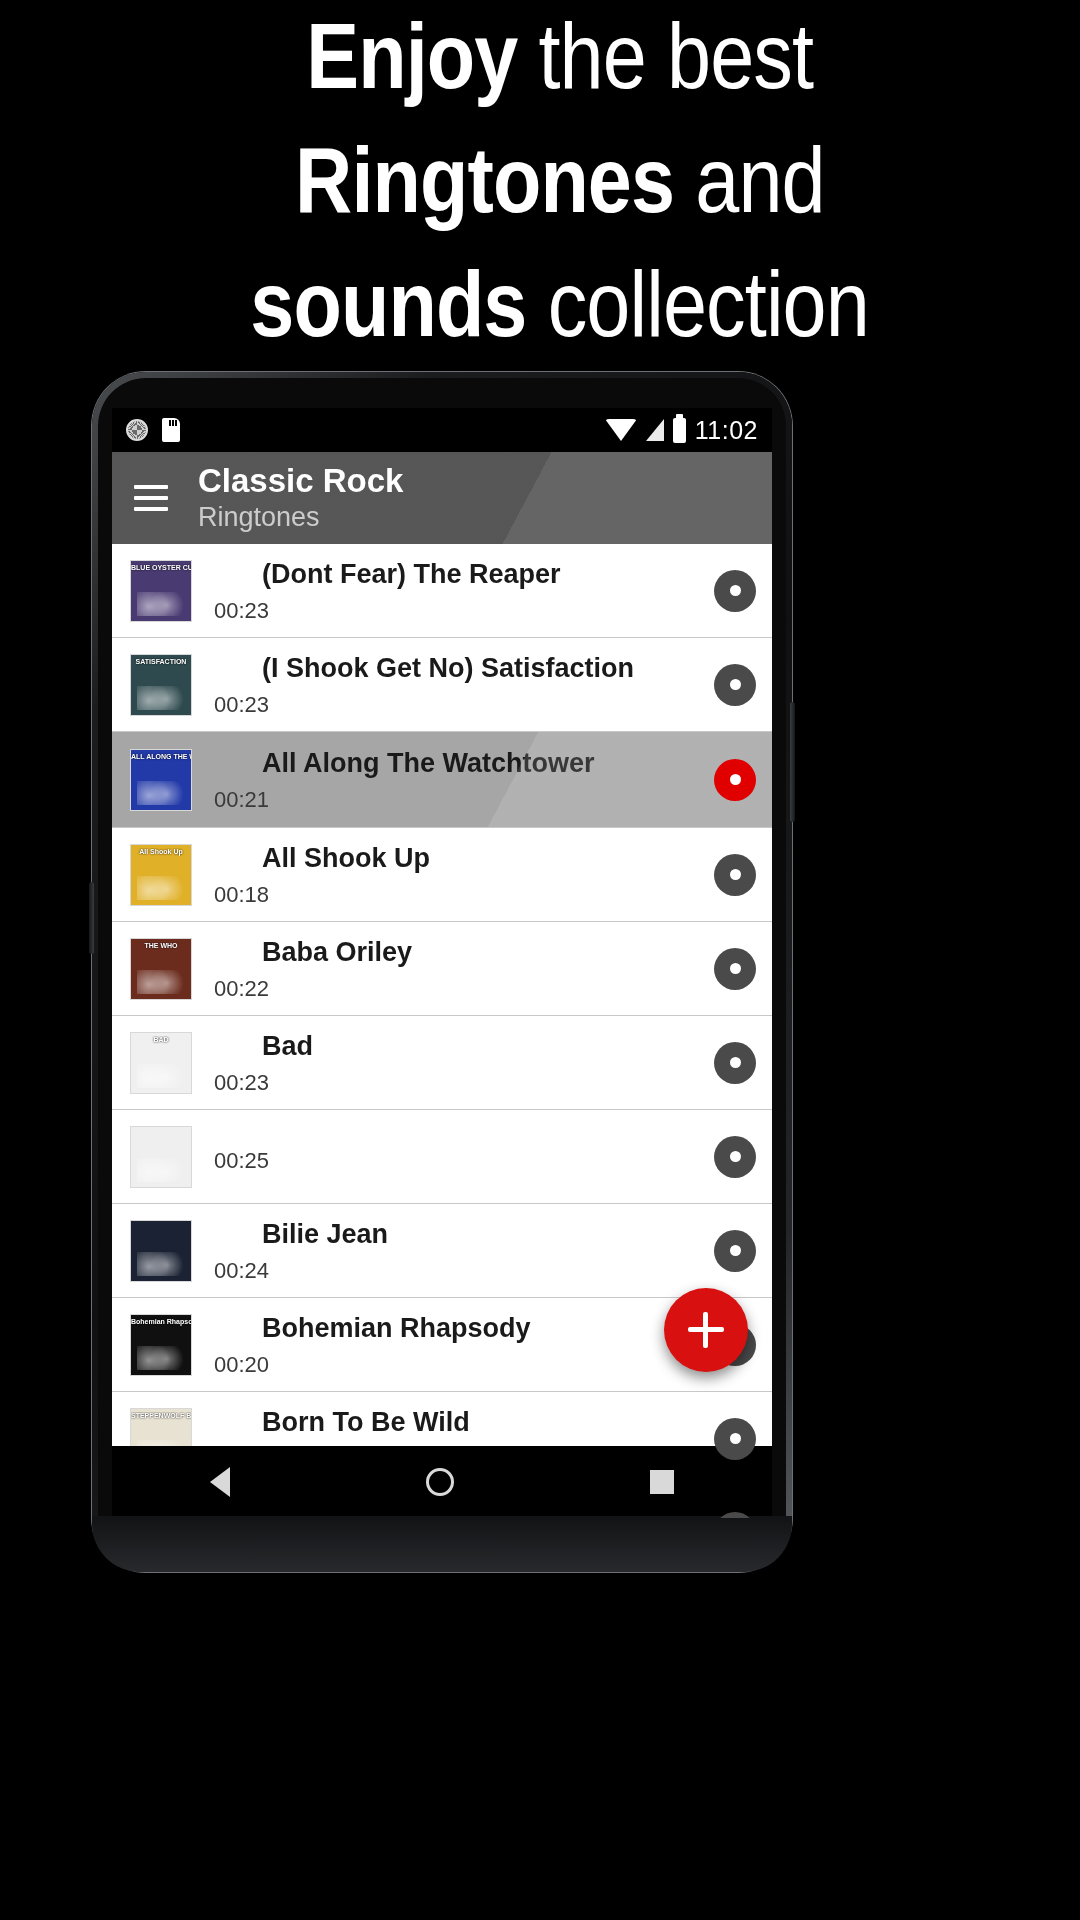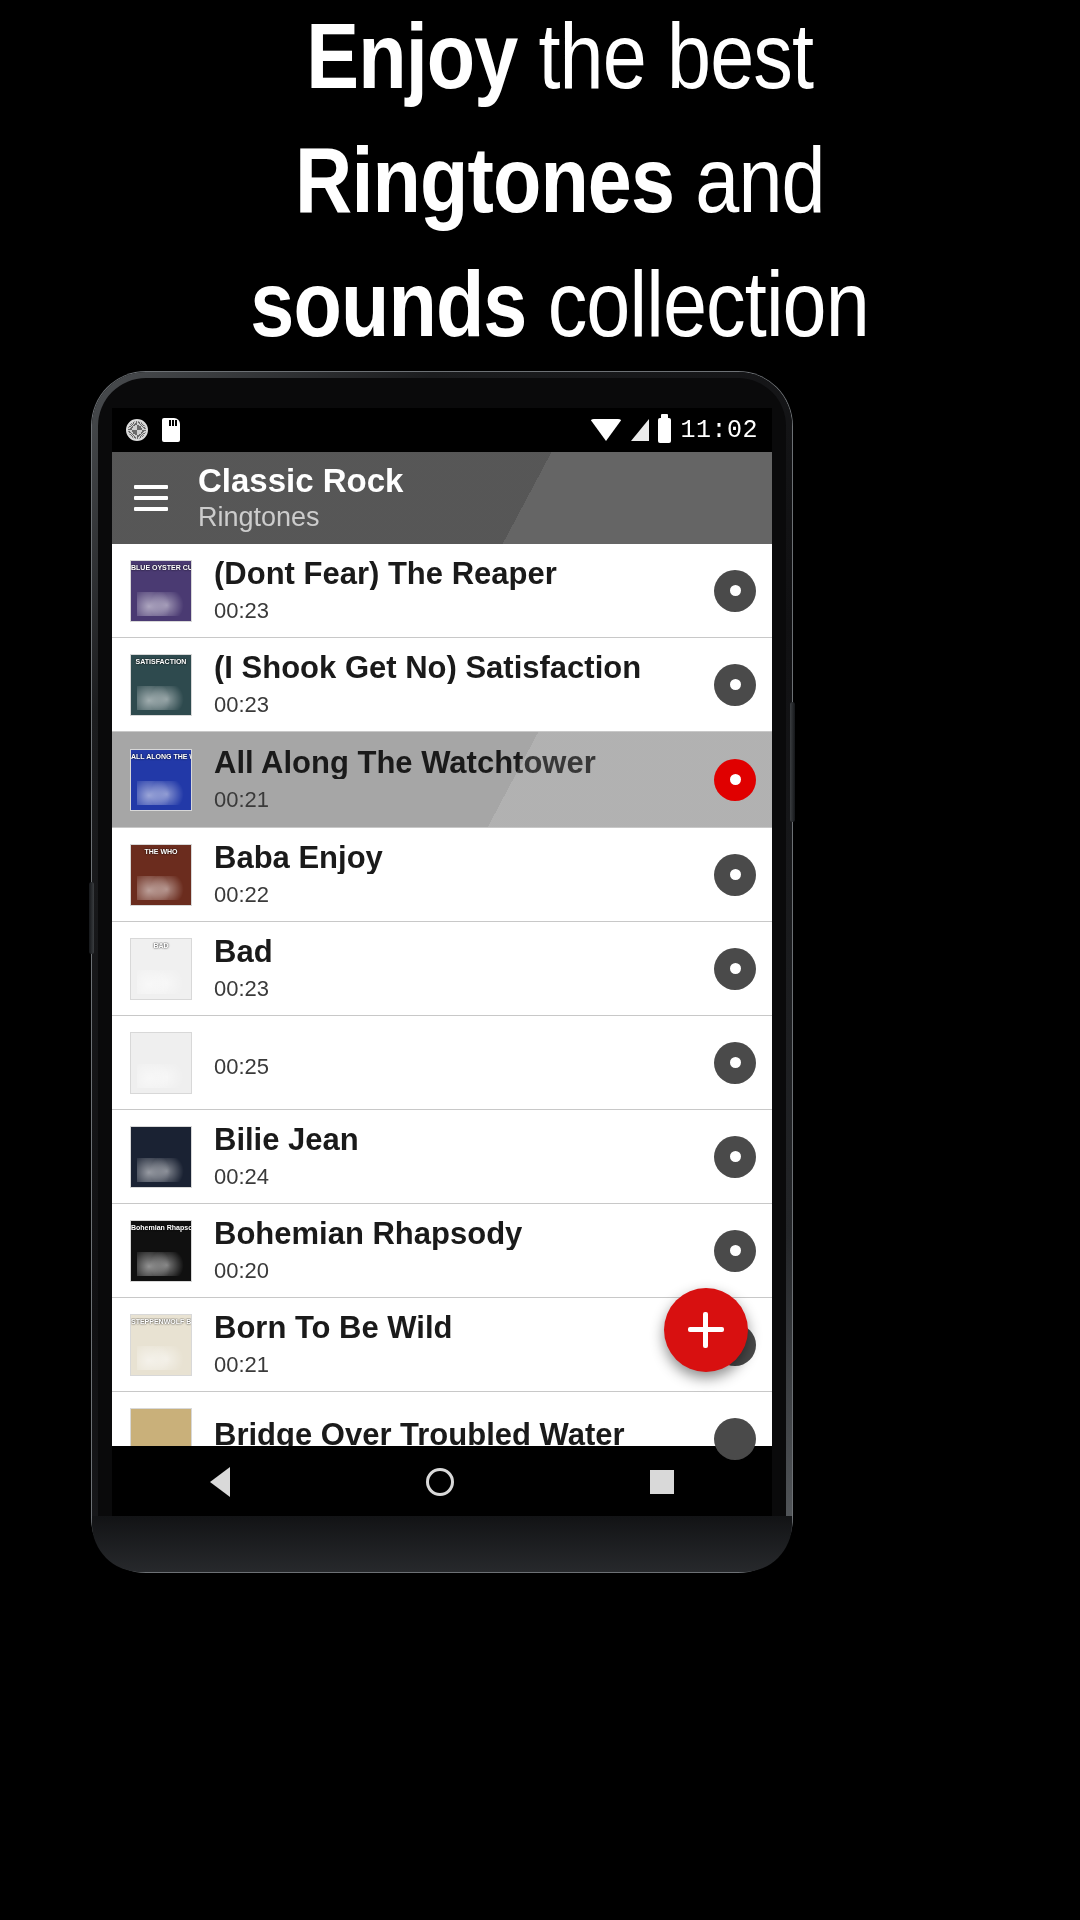--- a/index.html
+++ b/index.html
@@ -69,21 +69,20 @@
     overflow: hidden;
   }
 
   
   .statusbar {
     height: 44px;
     background: #000000;
     display: flex; align-items: center;
     padding: 0 14px;
     color: #fff;
-    font-family: Liberation Mono, monospace;
   }
   .sb-left { display: flex; align-items: center; gap: 14px; }
   .sb-right { margin-left: auto; display: flex; align-items: center; gap: 9px; }
   .sb-time { font-size: 25px; font-weight: 400; letter-spacing: 0.5px; }
 
   .ic-sync { width: 22px; height: 22px; border-radius: 50%;
     background: repeating-conic-gradient(#cfcfcf 0 6deg, #6a6a6a 6deg 12deg);
     border: 2px solid #dcdcdc; }
   .ic-sd { width: 18px; height: 24px; background:#fff;
     border-radius: 2px 6px 2px 2px; position: relative; }
@@ -152,22 +151,22 @@
     white-space: nowrap; overflow:hidden;
   }
   .thumb i {
     position:absolute; left:6px; right:6px; bottom:5px; height:24px;
     background: radial-gradient(circle at 25% 60%, rgba(255,255,255,.55), transparent 55%),
                 radial-gradient(circle at 62% 55%, rgba(255,255,255,.45), transparent 52%);
   }
 
   .row-text { margin-left: 22px; flex: 1 1 auto; min-width:0; }
   .row-title {
-    font-size: 31px; font-weight: 700; color:#1a1a1a;
-    line-height: 32px; white-space: nowrap; overflow:hidden;
+    font-size: 27px; font-weight: 700; color:#1a1a1a;
+    line-height: 32px; white-space: nowrap; overflow:hidden;margin-left:48px;
   }
   .row-dur {
     margin-top: 8px;
     font-size: 22px; font-weight: 400; color:#3a3a3a; line-height:26px;
   }
 
   .play-btn {
     flex: 0 0 42px;
     width: 42px; height: 42px; border-radius: 50%;
     background: #4a4a4a;
@@ -291,26 +290,39 @@
             </div>
             <div class="row-text">
               <div class="row-title">All Along The Watchtower</div>
               <div class="row-dur">00:21</div>
             </div>
             <div class="play-btn active">
               <i></i>
             </div>
           </div>
           <div class="row">
+            <div class="thumb" style="background: rgb(224, 176, 40);">
+              <span>All Shook Up</span>
+              <i></i>
+            </div>
+            <div class="row-text">
+              <div class="row-title">All Shook Up</div>
+              <div class="row-dur">00:18</div>
+            </div>
+            <div class="play-btn">
+              <i></i>
+            </div>
+          </div>
+          <div class="row">
             <div class="thumb" style="background: rgb(107, 44, 30);">
               <span>THE WHO</span>
               <i></i>
             </div>
             <div class="row-text">
-              <div class="row-title">Baba Enjoy</div>
+              <div class="row-title">Baba Oriley</div>
               <div class="row-dur">00:22</div>
             </div>
             <div class="play-btn">
               <i></i>
             </div>
           </div>
           <div class="row">
             <div class="thumb" style="background: rgb(240, 240, 240);">
               <span>BAD</span>
               <i></i>

